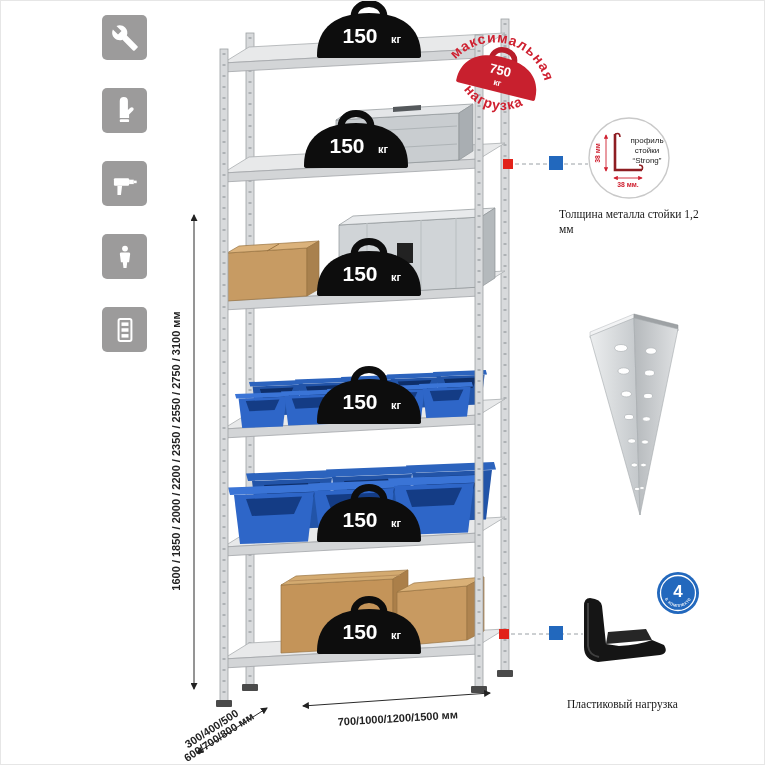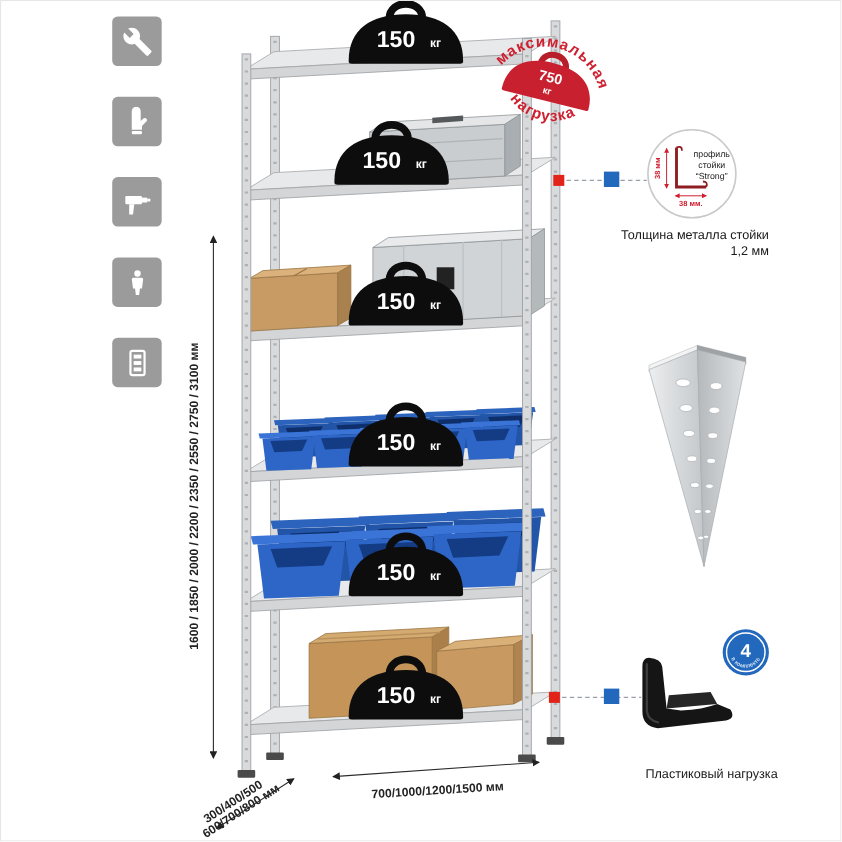--- a/index.html
+++ b/index.html
@@ -2,21 +2,21 @@
 <html><head>
 <meta charset="utf-8">
 <style>
   html,body{margin:0;padding:0;background:#fff;}
   .canvas{position:relative;width:765px;height:765px;background:#ffffff;overflow:hidden;
           font-family:"Liberation Sans",sans-serif;border:1px solid #e6e6e6;box-sizing:border-box;}
   svg.scene{position:absolute;left:0;top:0;}
   .icon-box{position:absolute;left:101px;width:45px;height:45px;background:#9c9b9b;border-radius:5px;
             display:flex;align-items:center;justify-content:center;}
   .icon-box svg{width:28px;height:28px;}
-  .caption{position:absolute;text-align:right;font-size:11.5px;line-height:1.3;color:#1a1a1a;}
+  .caption{position:absolute;text-align:left;font-size:11.5px;line-height:1.3;color:#1a1a1a;font-family:Liberation Serif, serif;}
   
   .scene text{font-family:"Liberation Sans",sans-serif;}
   .shelf-top{fill:#e8e9ea;stroke:#aaadb0;stroke-width:.8;}
   .shelf-front{fill:#d3d5d7;stroke:#a2a5a8;stroke-width:.8;}
   .post{fill:#d8dadc;stroke:#9da0a3;stroke-width:.8;}
   .holes{stroke:#aeb2b5;stroke-width:3;stroke-dasharray:2 9;fill:none;}
   .foot{fill:#4a4a4a;}
   .weight-body{fill:#0d0d0d;}
   .weight-handle{fill:none;stroke:#0d0d0d;stroke-width:7;stroke-linecap:round;}
   .wt-val{font-size:21px;font-weight:700;fill:#fff;text-anchor:middle;}

